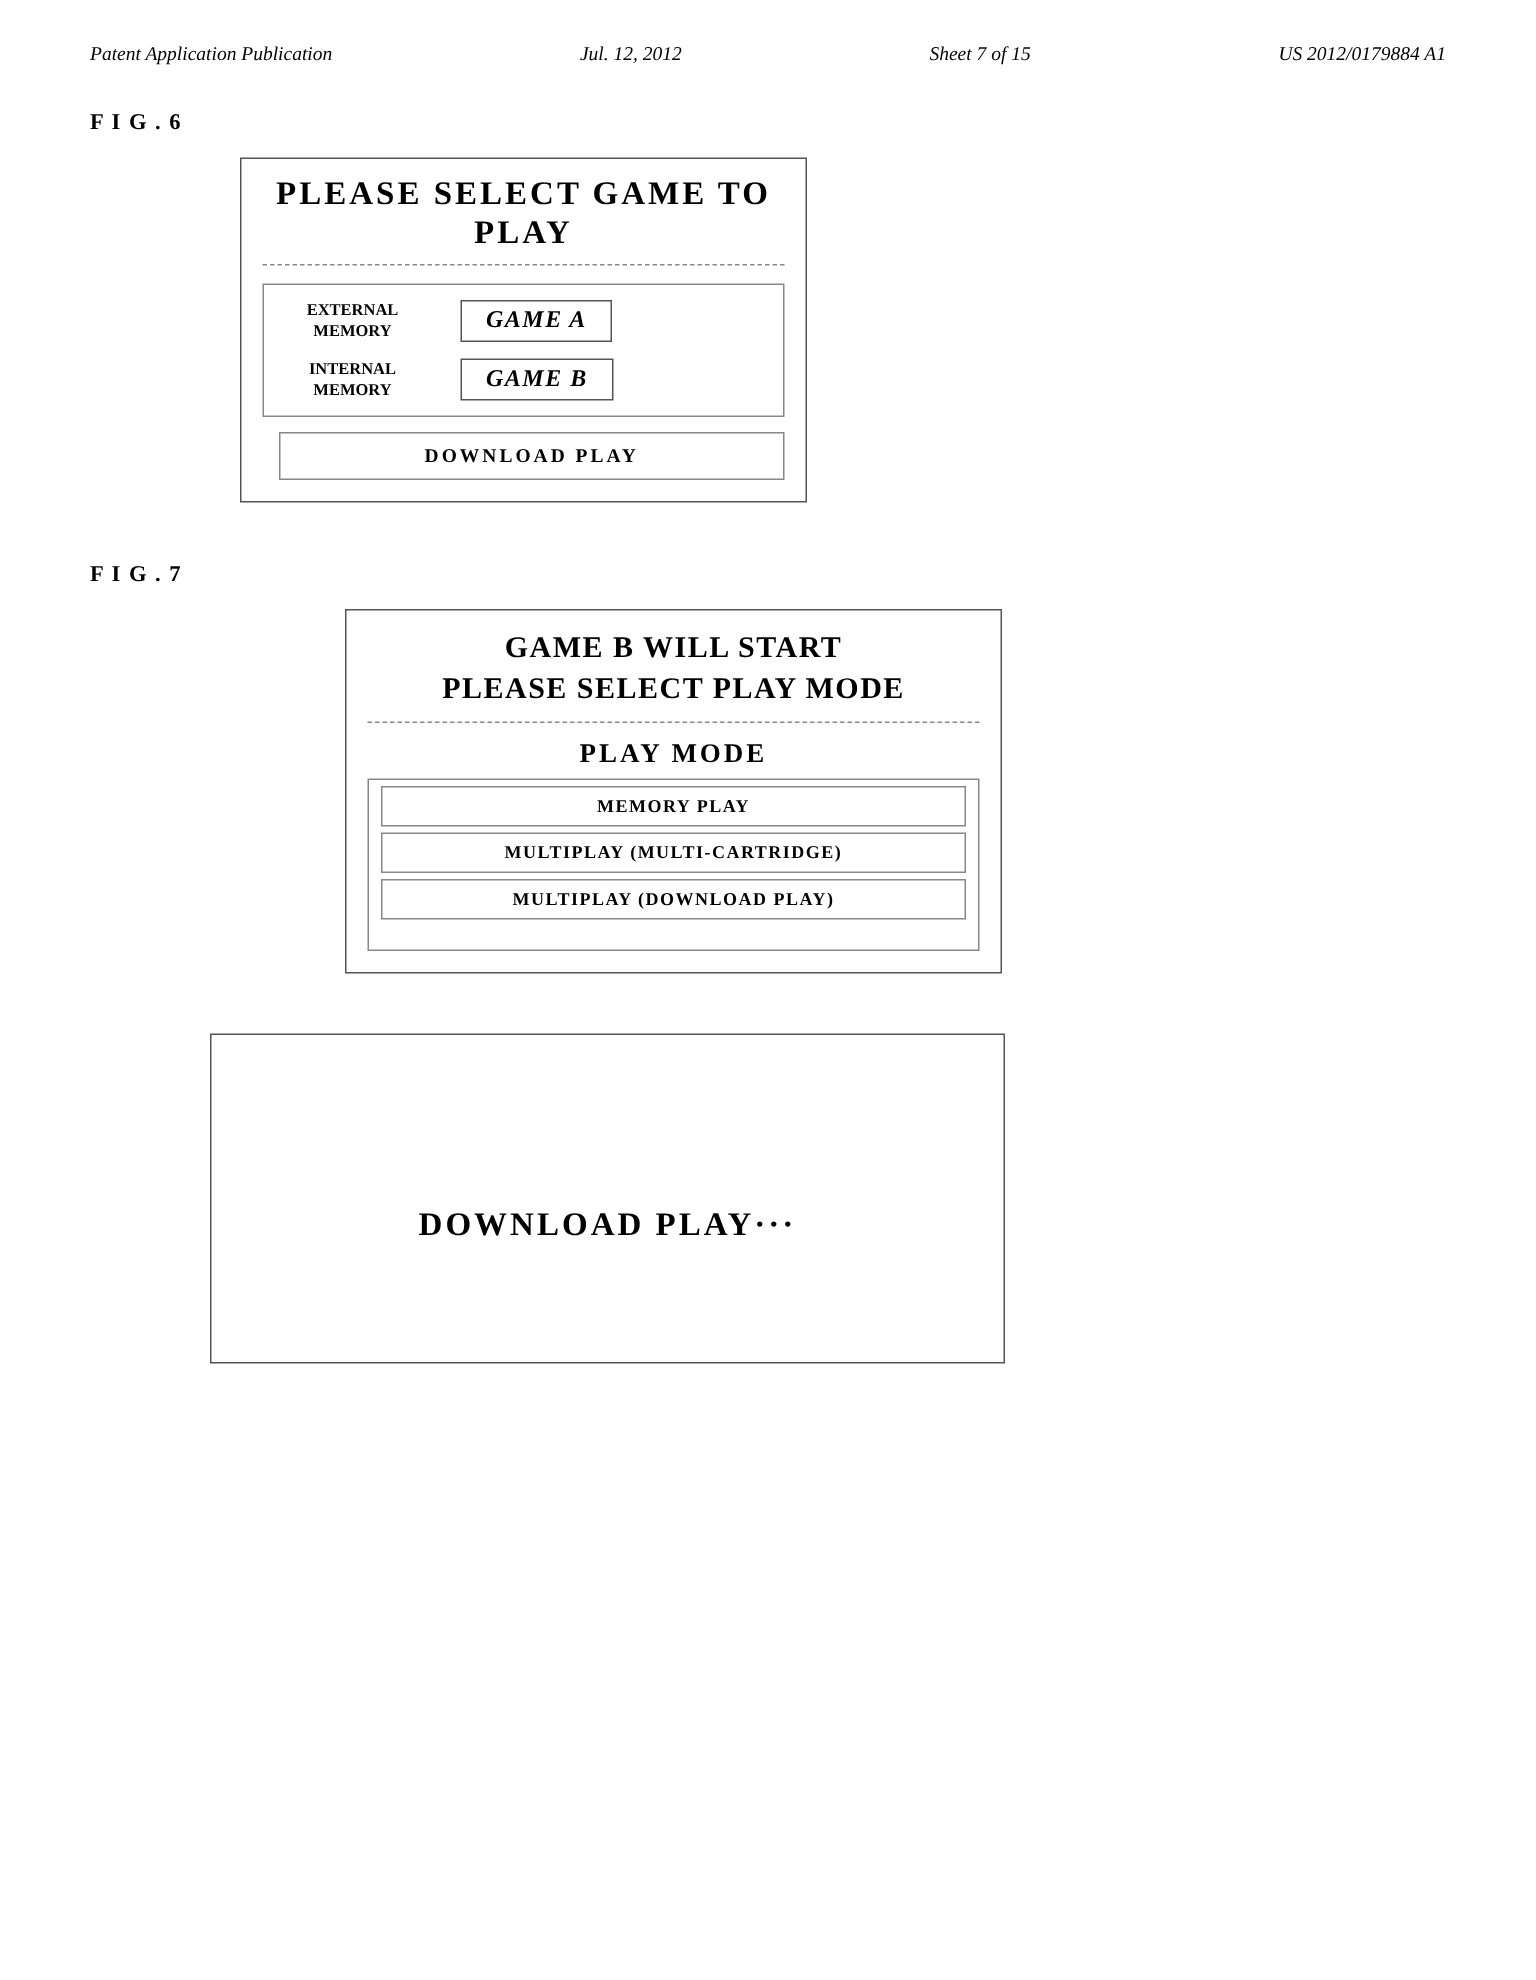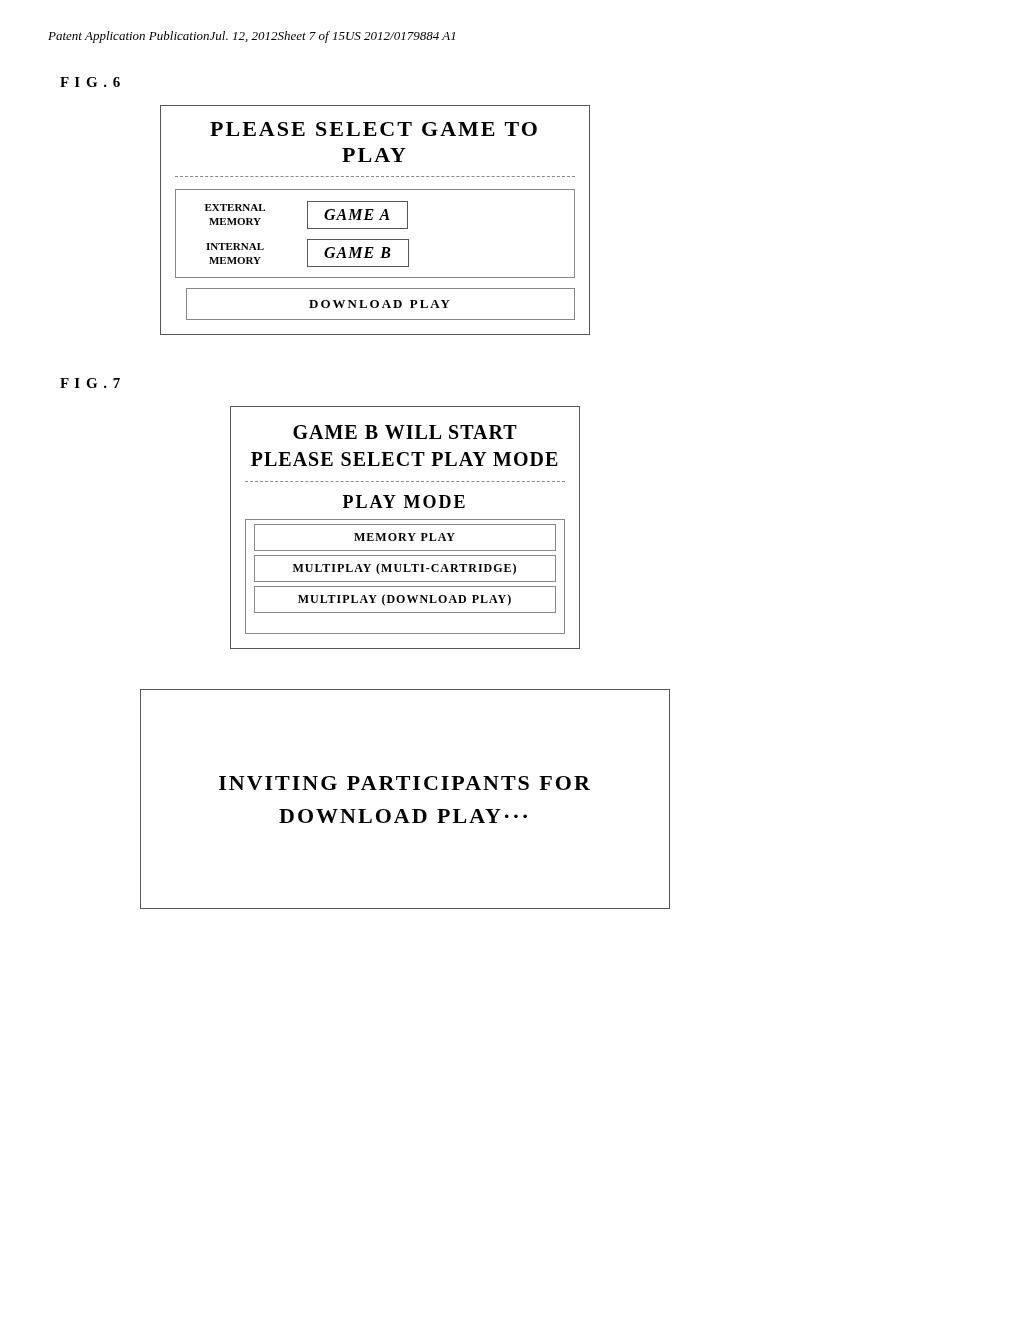--- a/index.html
+++ b/index.html
@@ -7,23 +7,23 @@
       background: #fff;
       font-family: 'Times New Roman', Times, serif;
       width: 1024px;
       min-height: 1320px;
       position: relative;
       color: #000;
     }
 
     .page-header {
       display: flex;
-      justify-content: flex-start;
+      justify-content: space-between;
       align-items: center;
-      padding: 28px 60px 10px 48px;
+      padding: 28px 60px 10px 60px;
       font-size: 13px;
     }
 
     .page-header span {
       font-style: italic;
     }
 
     .content-area {
       padding: 20px 60px;
     }
@@ -31,21 +31,21 @@
     .figure-label {
       font-size: 15px;
       font-weight: bold;
       margin-bottom: 14px;
       letter-spacing: 1px;
     }
 
     
     .fig6-container {
       border: 1.5px solid #555;
-      width: 430px;
+      width: 378px;
       margin-left: 100px;
       margin-bottom: 40px;
       padding: 10px 14px 14px 14px;
     }
 
     .fig6-title {
       font-size: 22px;
       font-weight: bold;
       letter-spacing: 2px;
       text-align: center;
@@ -55,21 +55,21 @@
     }
 
     .fig6-inner {
       border: 1px solid #888;
       padding: 10px 14px;
       margin-bottom: 10px;
     }
 
     .fig6-row {
       display: flex;
-      align-items: flex-end;
+      align-items: center;
       margin-bottom: 10px;
     }
 
     .fig6-row:last-child {
       margin-bottom: 0;
     }
 
     .fig6-memory-label {
       font-size: 11px;
       font-weight: bold;
@@ -94,21 +94,21 @@
       font-weight: bold;
       letter-spacing: 2px;
       text-align: center;
       padding: 7px;
       margin-left: 11px;
     }
 
     
     .fig7-container {
       border: 1.5px solid #555;
-      width: 350px;
+      width: 438px;
       margin-left: 170px;
       margin-bottom: 40px;
       padding: 12px 14px 14px 14px;
     }
 
     .fig7-title {
       font-size: 20px;
       font-weight: bold;
       letter-spacing: 1px;
       text-align: center;
@@ -212,19 +212,19 @@
         <div class="fig7-btn">MEMORY  PLAY</div>
         <div class="fig7-btn">MULTIPLAY  (MULTI-CARTRIDGE)</div>
         <div class="fig7-btn">MULTIPLAY  (DOWNLOAD  PLAY)</div>
       </div>
     </div>
   </div>
 
   <div class="fig-section">
     <div class="fig8-container">
       <div class="fig8-text">
-        <span>INVITING  PARTICIPANTS  FOR</span><br>
+        <br>
         <span>DOWNLOAD  PLAY···</span>
       </div>
     </div>
   </div>
 
 </div>
 
 </body></html>

